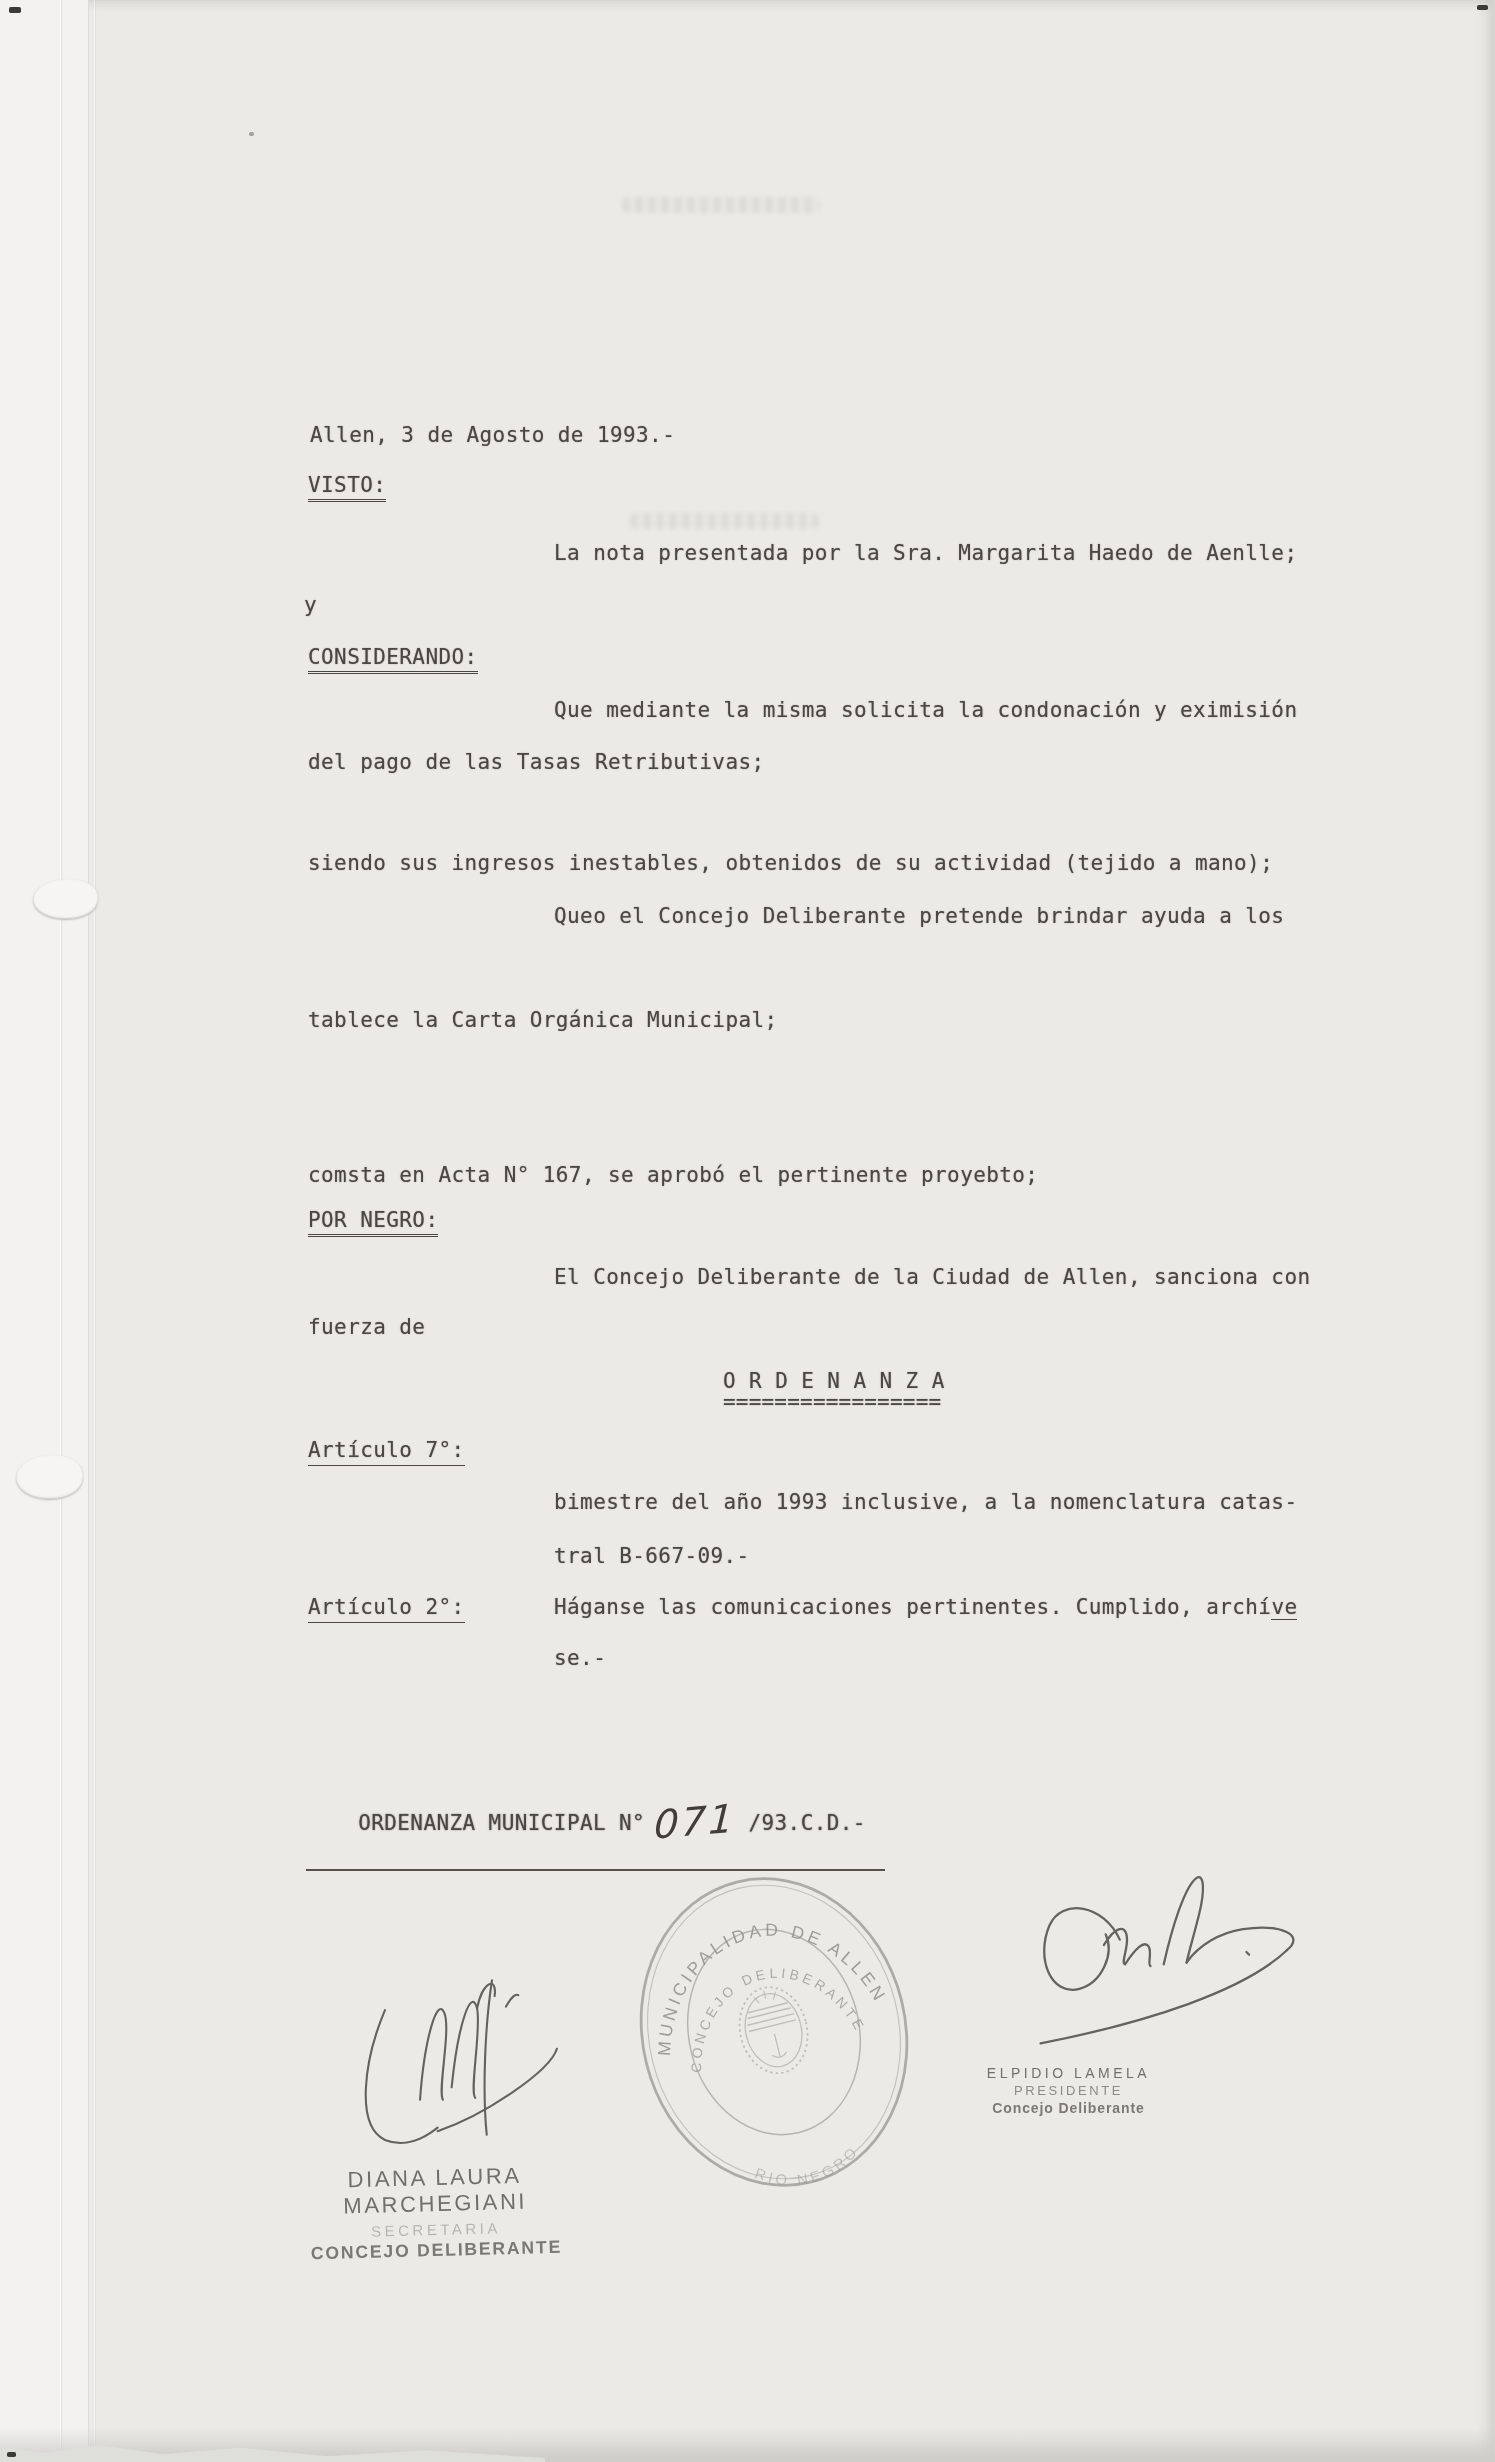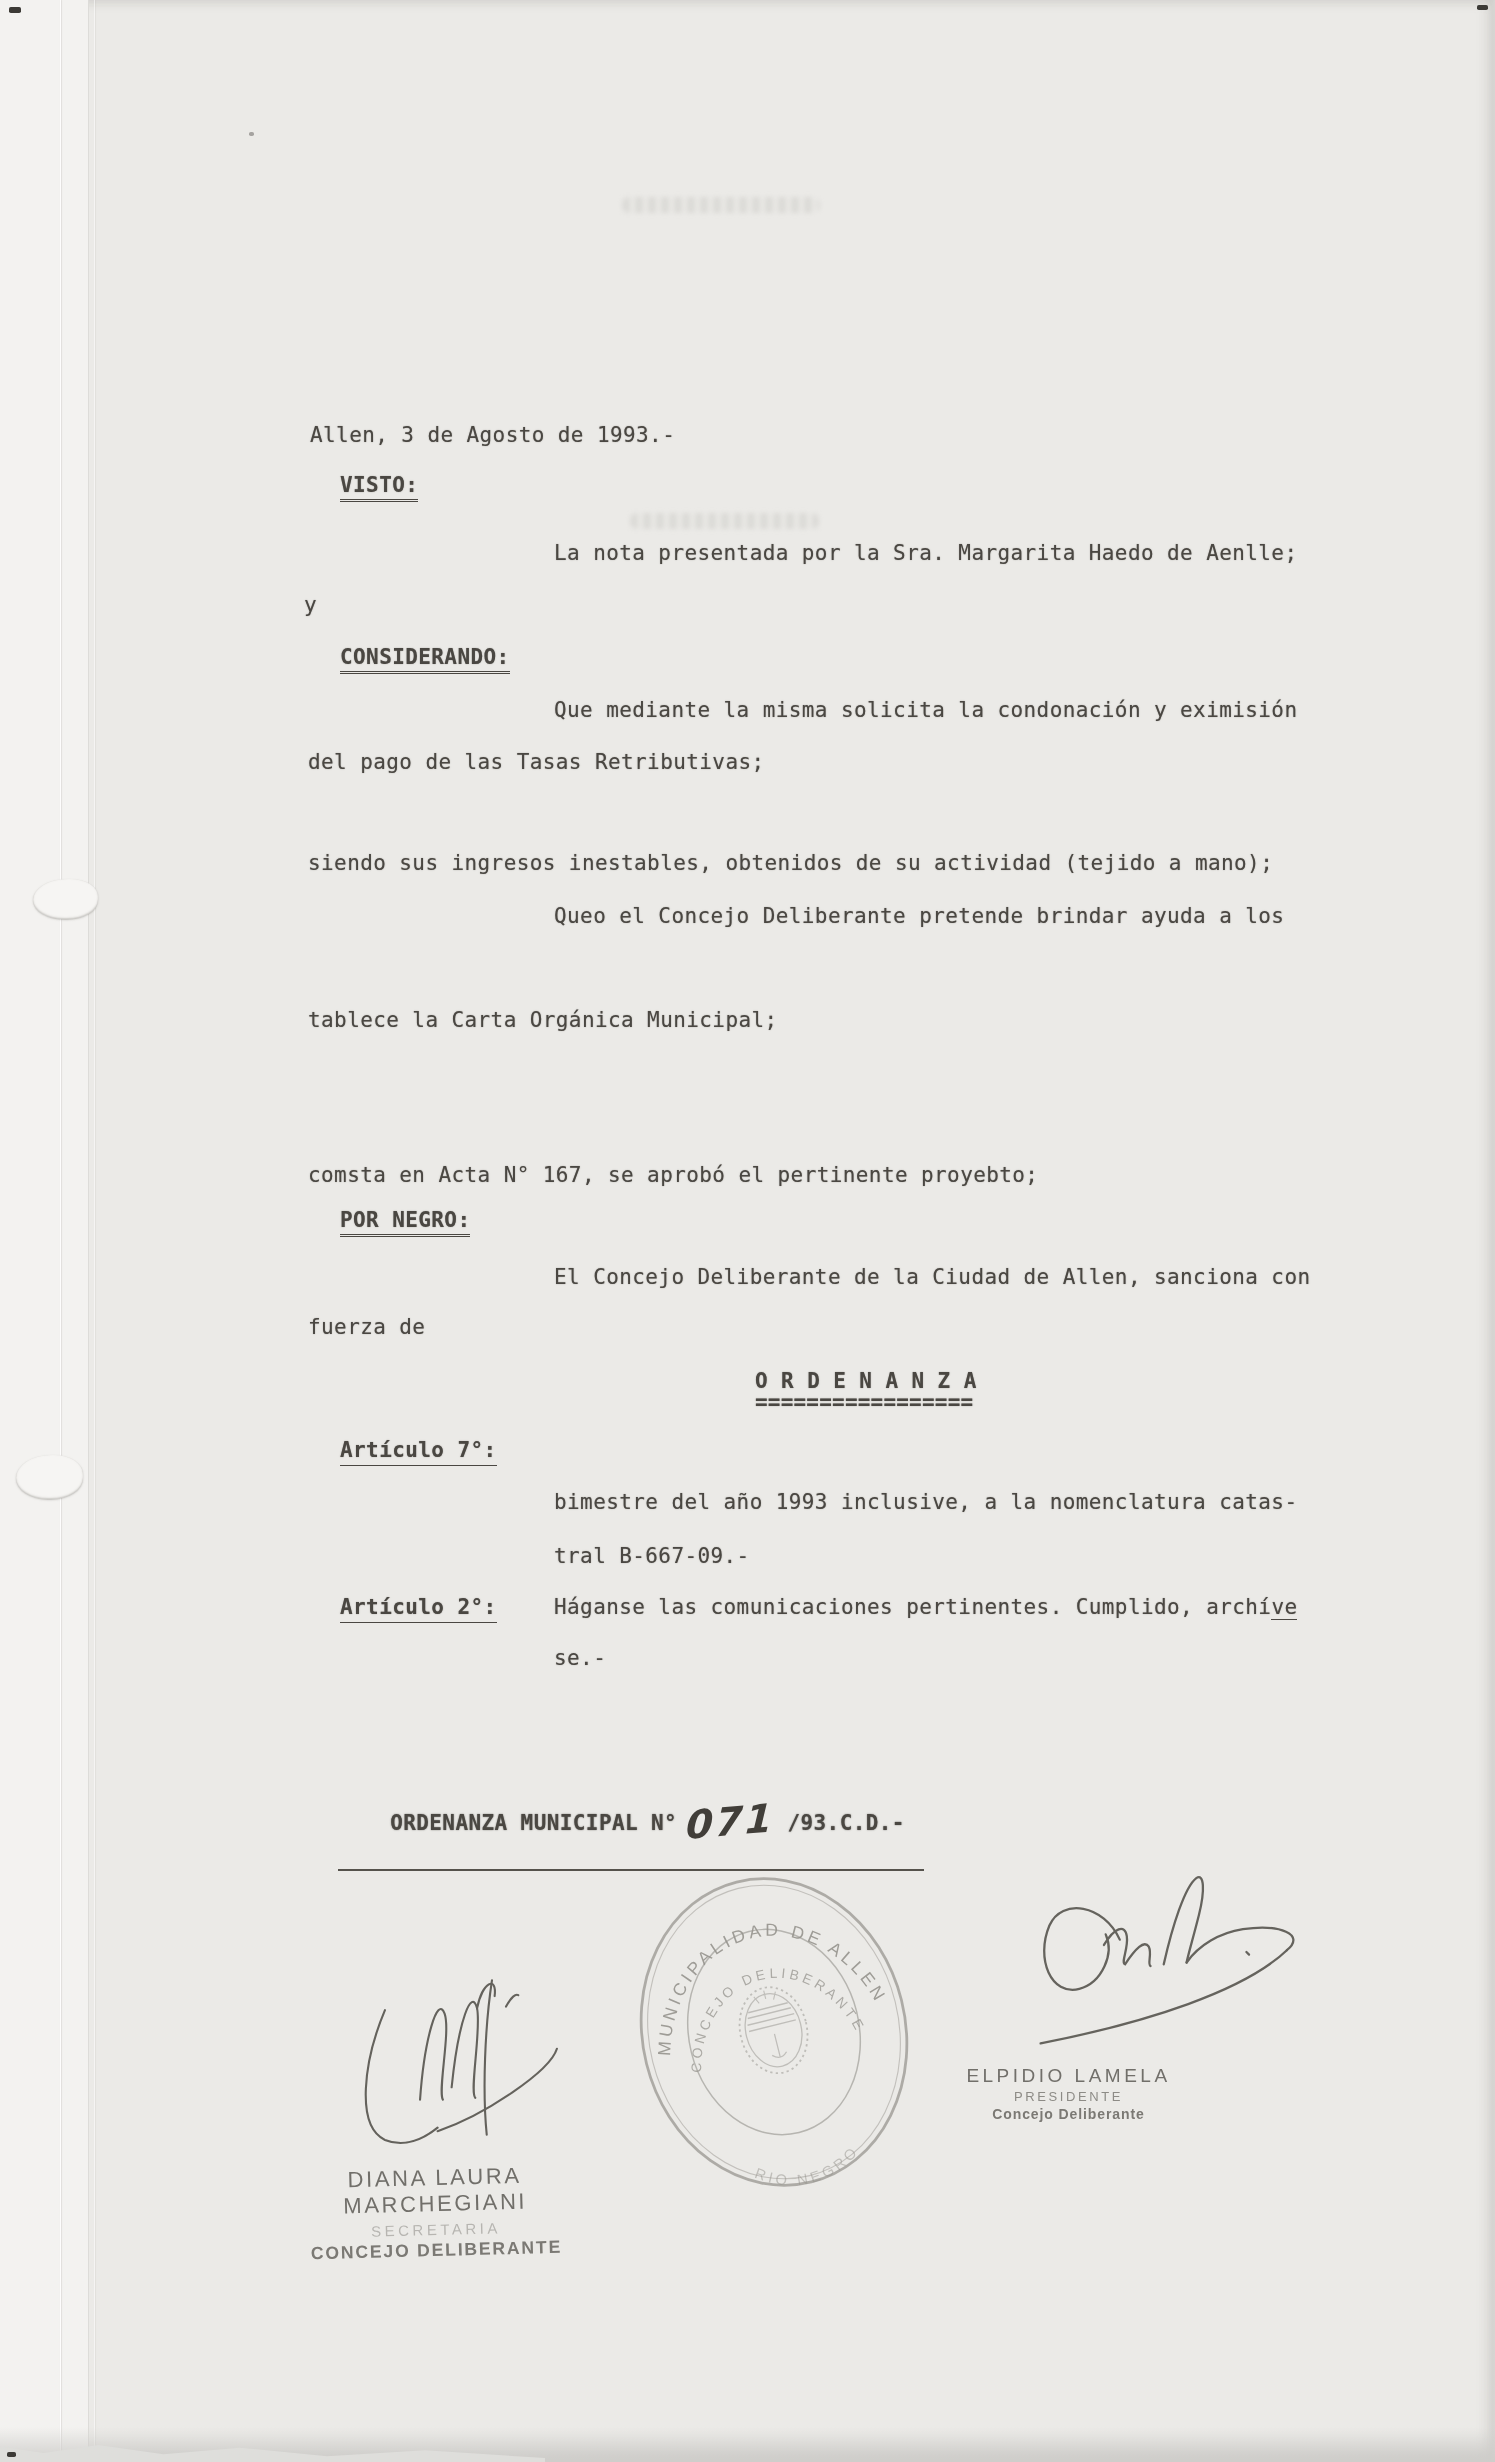--- a/index.html
+++ b/index.html
@@ -20,37 +20,37 @@
   .hole{position:absolute;background:#f6f5f3;border-radius:55% 45% 50% 50%;box-shadow:0 0.9px 1.8px rgba(150,148,142,.55), inset 0 -0.9px 1.8px rgba(160,158,152,.5);}
   .speck{position:absolute;background:#3c3a36;border-radius:1.8px;}
   .smudge{position:absolute;height:16px;border-radius:7px;filter:blur(2.6px);opacity:.55;
     background:repeating-linear-gradient(90deg,#cecdc9 0 8px,rgba(206,205,201,0) 8px 13px);}
   
   .typed{
     position:absolute;white-space:pre;
     font-size:21px;line-height:26px;color:#4a4742;letter-spacing:0.4px;
     text-shadow:0 0 1.2px rgba(74,71,66,.55);
   }
-  .bold{font-weight:bold;margin-left:32px;}
+  .bold{font-weight:normal;}
   .u-double{border-bottom:3.5px double #4a4742;padding-bottom:0.9px;}
   .u-single{border-bottom:1.8px solid #4a4742;padding-bottom:1.8px;}
   .u-part{border-bottom:1.8px solid #4a4742;}
   .ord-line{border-bottom:2.6px solid #55524c;padding-bottom:7px;padding-right:19.3px;text-shadow:0 0 1.6px rgba(60,57,52,.7);}
   .equals{letter-spacing:0.2px;}
   .hand{
     display:inline-block;font-family:"DejaVu Sans",sans-serif;font-style:italic;
     font-size:39px;color:#413e39;transform:rotate(-5deg) skewX(-8deg);
     margin:0 12.3px 0 8.8px;text-shadow:none;letter-spacing:2.6px;vertical-align:-5.3px;
   }
   
   .rubber{position:absolute;font-family:"Liberation Sans",sans-serif;color:#75736e;text-align:center;}
   .rubber .nm{font-size:22px;letter-spacing:2.6px;color:#716f6a;}
   .rubber .tl{font-size:15px;letter-spacing:3.5px;color:#8d8b86;margin-top:3.5px;}
   .rubber .og{font-size:17.6px;letter-spacing:1.8px;color:#7b7974;margin-top:2.6px;font-weight:bold;}
-  .rubber-right .nm{font-size:19px;letter-spacing:3.5px;}
+  .rubber-right .nm{font-size:14px;letter-spacing:3.5px;}
   .rubber-right .tl{font-size:13px;letter-spacing:2.6px;margin-top:1.8px;}
   .rubber-right .og{font-size:14px;letter-spacing:0.9px;margin-top:1.8px;}
   svg{position:absolute;overflow:visible;}
   .seal-text{font-family:"Liberation Sans",sans-serif;fill:#96948e;letter-spacing:4px;}
 </style>
 </head>
 <body>
 
 <div id="page">
 

